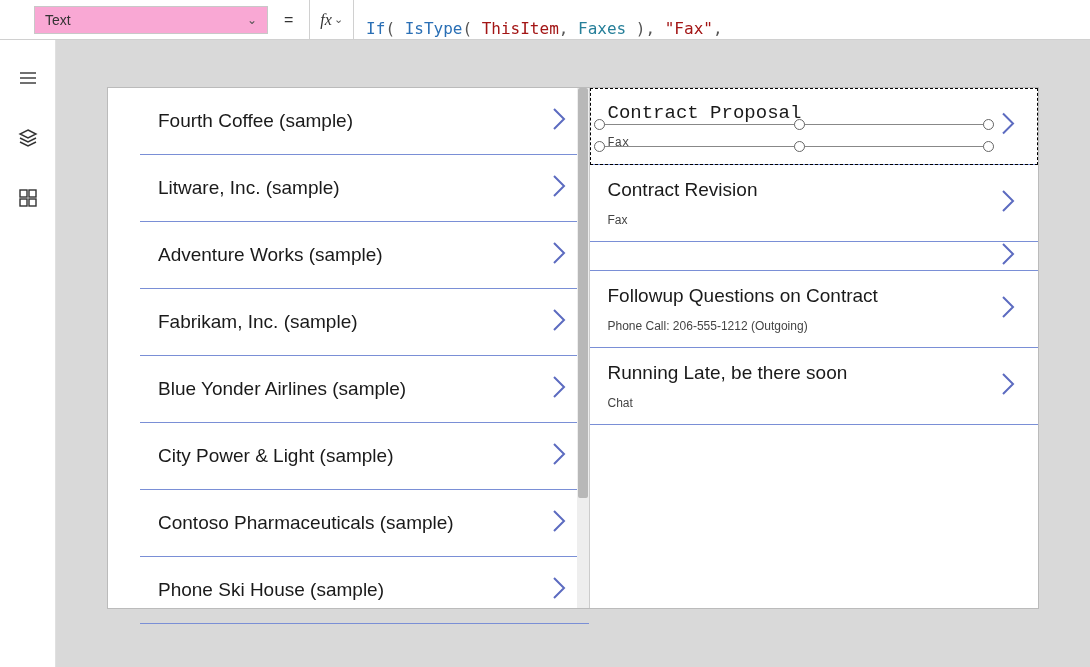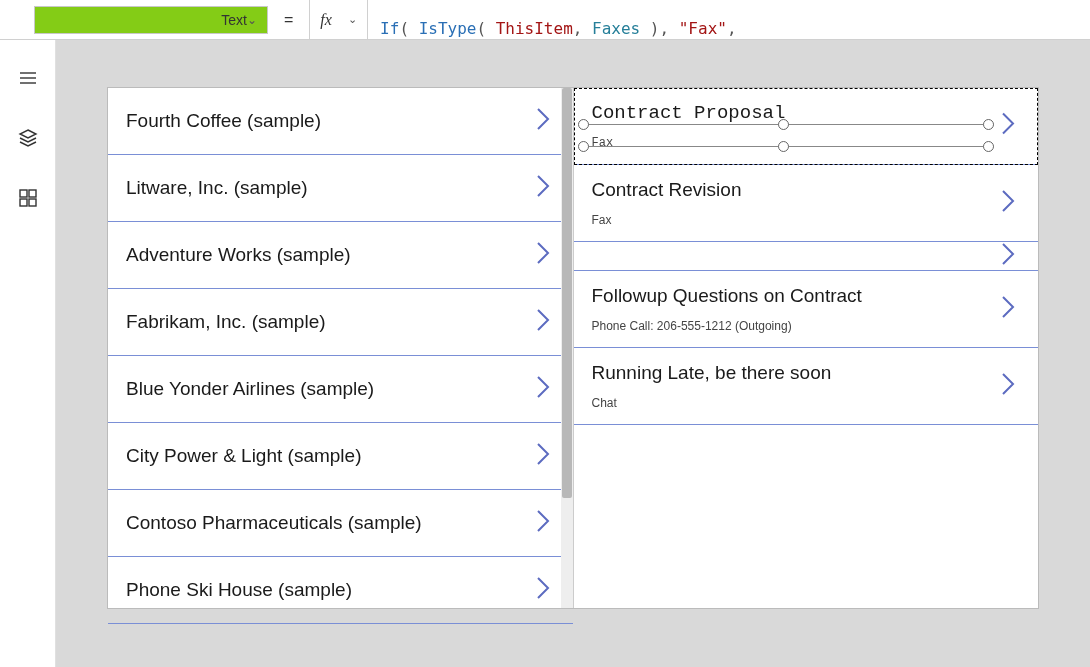--- a/index.html
+++ b/index.html
@@ -20,32 +20,32 @@
     background: #fff;
     padding-left: 34px;
     gap: 12px;
   }
   .property-select {
     width: 234px;
     height: 28px;
     border: 1px solid #c8c8c8;
     display: flex;
     align-items: center;
-    justify-content: flex-end;
+    justify-content: space-between;
     padding: 8px 10px;
     font-size: 14px;
     color: #333;
-    background: #84cc16;
+    background: #f9a8d4;
   }
   .property-select .chev { font-size: 12px; color: #555; }
   .equals { font-size: 16px; color: #333; padding: 0 4px; }
   .fx-box {
     display: flex;
     align-items: center;
-    gap: 16px;
+    gap: 2px;
     padding: 0 10px;
     height: 40px;
     border-left: 1px solid #d0d0d0;
     border-right: 1px solid #d0d0d0;
     font-style: italic;
     font-family: "Segoe UI", serif;
     font-size: 16px;
     color: #333;
   }
   .fx-box .chev { font-size: 11px; color: #555; font-style: normal;}
@@ -97,21 +97,21 @@
     box-shadow: 0 0 0 1px #bbb;
   }
 
   
   .gallery {
     flex: 1;
     display: flex;
     flex-direction: column;
     position: relative;
   }
-  .gallery.left { border-right: 1px solid #ccc; }
+  .gallery.left { border-right: 1px solid #ccc; padding-left: 32px; }
   .gallery-scroll {
     position: absolute;
     right: 0;
     top: 0;
     bottom: 0;
     width: 12px;
     background: #eee;
   }
   .gallery-scroll .thumb {
     position: absolute;

